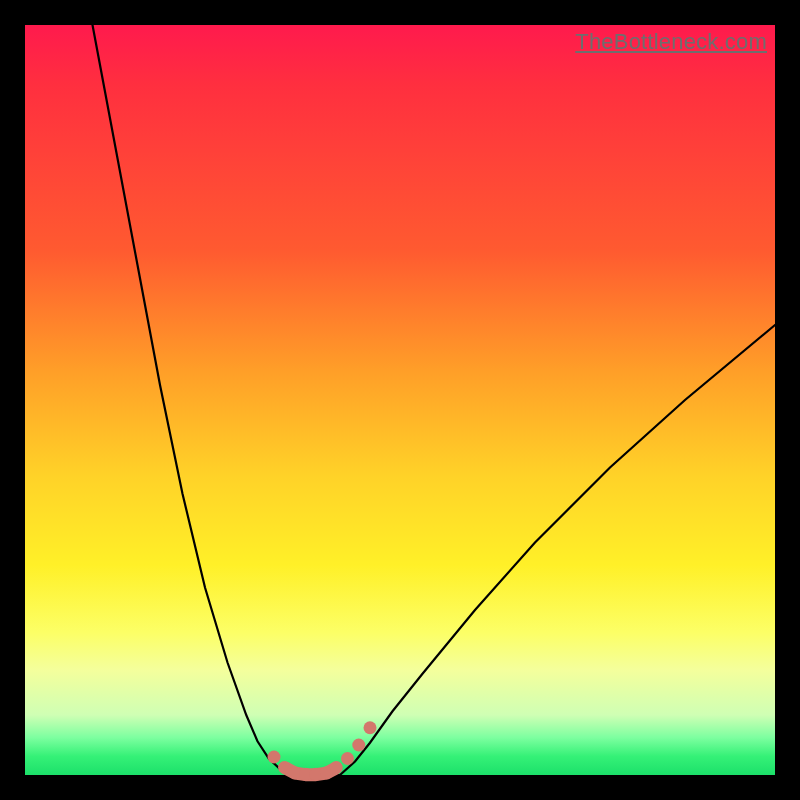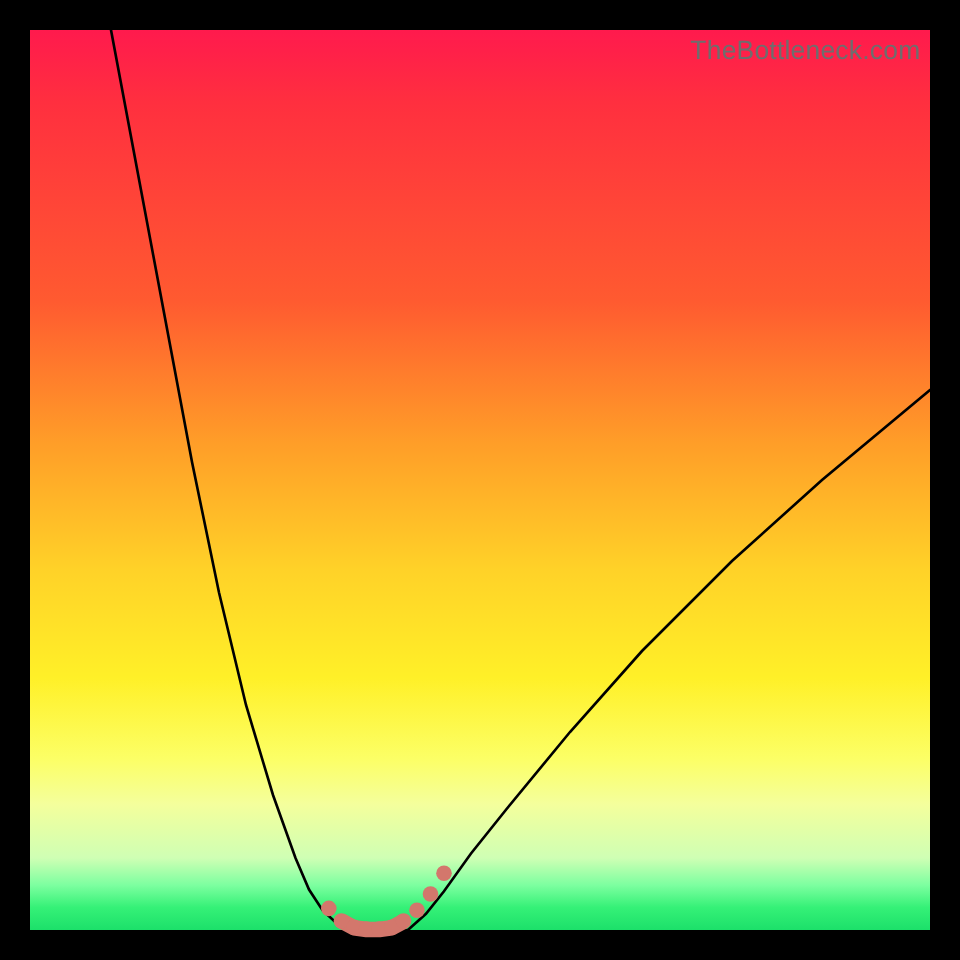--- a/index.html
+++ b/index.html
@@ -44,20 +44,21 @@
   .watermark {
     position: absolute;
     top: 4px;
     right: 8px;
     color: #6e6e6e;
     font-size: 22px;
     font-weight: 400;
     letter-spacing: 0.2px;
     z-index: 10;
     user-select: none;
+    text-decoration: underline;
   }
   svg.curve {
     position: absolute;
     left: 0;
     top: 0;
     width: 750px;
     height: 750px;
     overflow: visible;
   }
 </style>

